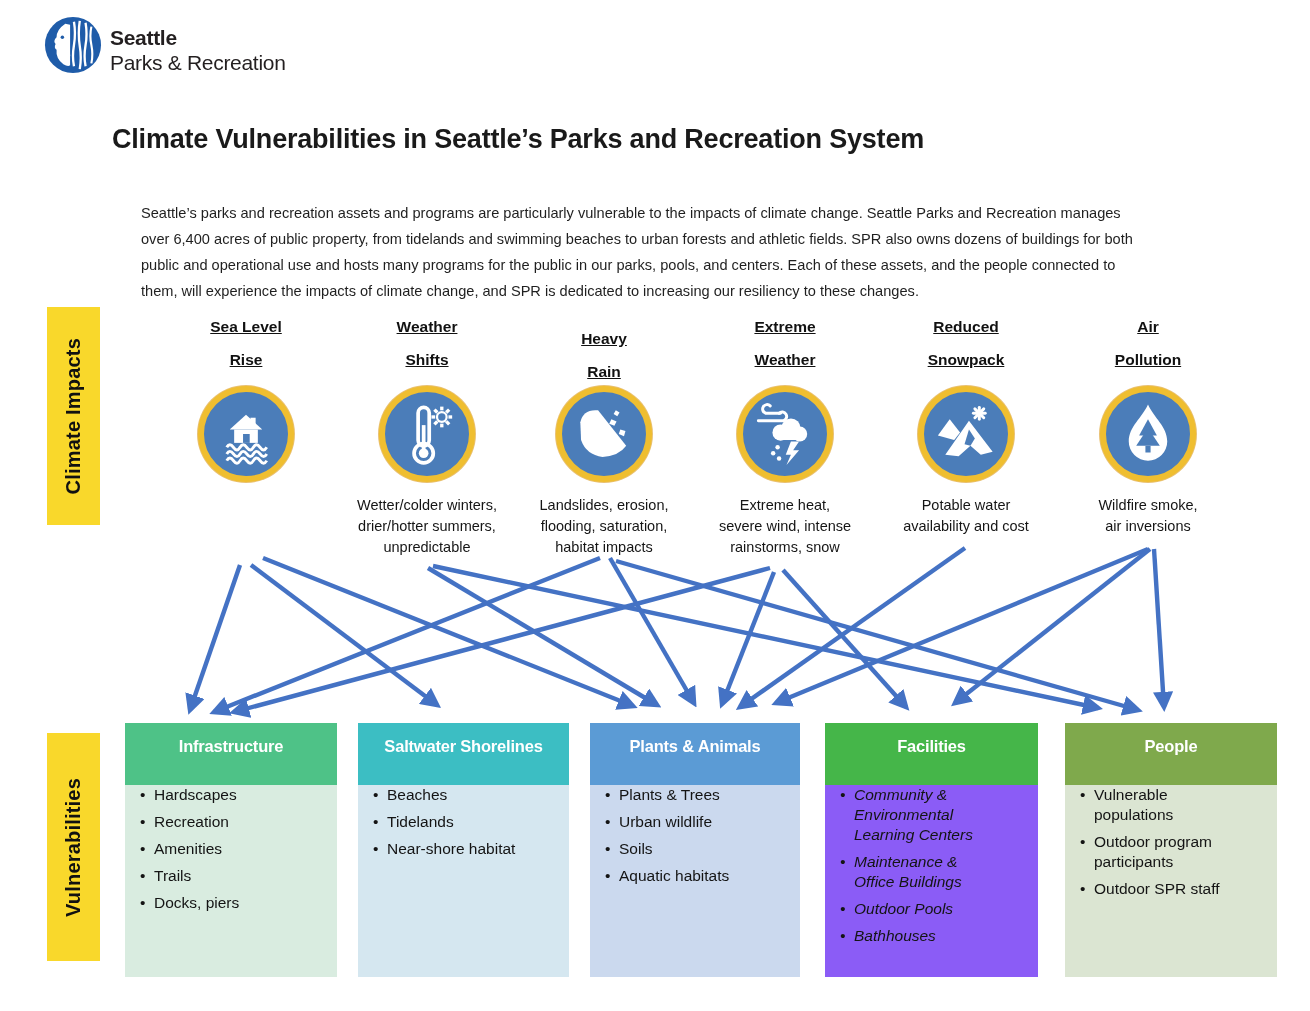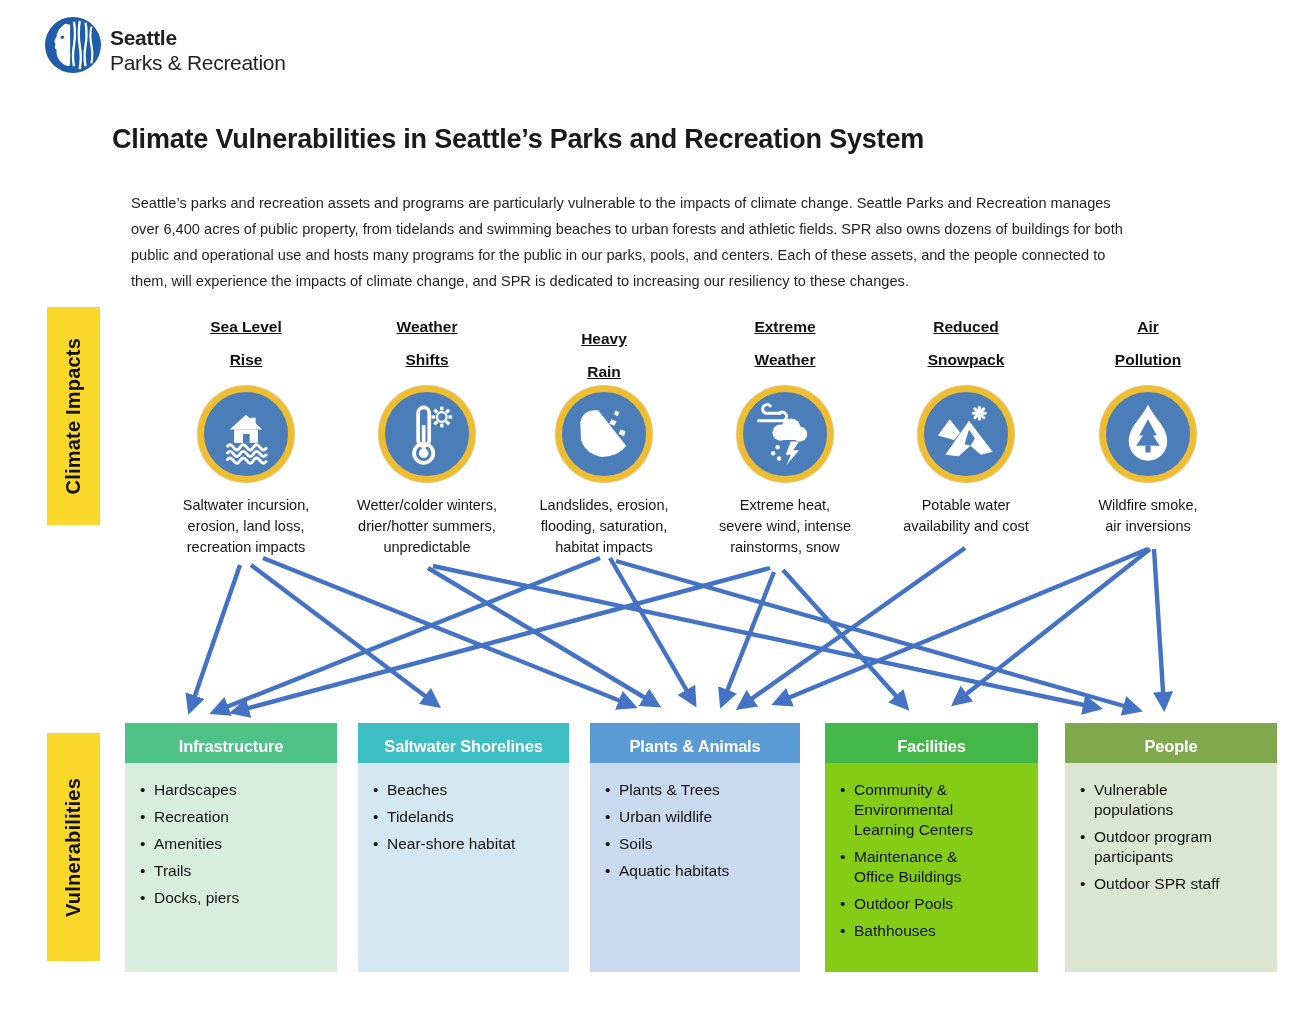--- a/index.html
+++ b/index.html
@@ -26,22 +26,22 @@
   .imp-name{font-size:15.5px;font-weight:bold;line-height:33px;white-space:pre-line;color:#111;text-decoration:underline;}
   .imp-icon{width:84px;height:84px;margin:10px auto 0 auto;background:#4B7DB9;border:6px solid #EFBE30;border-radius:50%;box-shadow:0 0 0 1px #e9c173;display:flex;align-items:center;justify-content:center;}
   .imp-icon svg{width:74px;height:74px;display:block;}
   .imp-desc{margin-top:13px;font-size:14.5px;line-height:21px;white-space:pre-line;color:#151515;}
 
   
   #arrows-layer{position:absolute;left:0;top:0;width:1310px;height:1011px;pointer-events:none;}
 
   
   .vbox{position:absolute;top:723px;height:238px;}
-  .vbox-head{height:40px;line-height:46px;text-align:center;color:#ffffff;font-size:16.5px;font-weight:bold;letter-spacing:-0.2px;}
-  .vbox-body{height:192px;padding:17px 8px 0 14px;box-sizing:content-box;}
+  .vbox-head{height:62px;line-height:46px;text-align:center;color:#ffffff;font-size:16.5px;font-weight:bold;letter-spacing:-0.2px;}
+  .vbox-body{height:192px;padding:0 8px 0 14px;box-sizing:content-box;}
   .vbox ul{margin:0;padding:0;list-style:none;}
   .vbox li{position:relative;padding-left:15px;font-size:15.5px;line-height:20px;margin-bottom:7px;white-space:pre-line;color:#141414;}
   .vbox li::before{content:"\2022";position:absolute;left:1px;top:0;}
 </style>
 </head>
 <body>
 
 <div id="page">
 
   <div class="logo-wrap">
@@ -55,21 +55,21 @@
       <path d="M49 11 q-2 10 0 19 q2 10 0 19" stroke="#ffffff" stroke-width="2.2" fill="none"></path>
       <path d="M15 38 q6 4 12 2" stroke="#ffffff" stroke-width="1.8" fill="none"></path>
     </svg>
   </div>
   <div class="brand">
     <div class="b1">Seattle</div>
     <div class="b2">Parks &amp; Recreation</div>
   </div>
 
   <h1 class="title" style="margin:0">Climate Vulnerabilities in Seattle’s Parks and Recreation System</h1>
-  <p class="intro" style="margin:3px">Seattle’s parks and recreation assets and programs are particularly vulnerable to the impacts of climate change. Seattle Parks and Recreation manages
+  <p class="intro" style="margin:13px">Seattle’s parks and recreation assets and programs are particularly vulnerable to the impacts of climate change. Seattle Parks and Recreation manages
 over 6,400 acres of public property, from tidelands and swimming beaches to urban forests and athletic fields. SPR also owns dozens of buildings for both
 public and operational use and hosts many programs for the public in our parks, pools, and centers. Each of these assets, and the people connected to
 them, will experience the impacts of climate change, and SPR is dedicated to increasing our resiliency to these changes.</p>
 
   <div class="side-label" id="impacts-label">
     <span>Climate Impacts</span>
   </div>
   <div class="side-label" id="vuln-label">
     <span>Vulnerabilities</span>
   </div>
@@ -81,23 +81,20 @@
       <svg viewBox="0 0 100 100">
         <rect x="56" y="28" width="7" height="12" fill="#fff"></rect>
         <polygon points="28,44 50,24 72,44" fill="#fff"></polygon>
         <rect x="34" y="44" width="32" height="18" fill="#fff"></rect>
         <rect x="46" y="50" width="9" height="12" fill="#4B7DB9"></rect>
         <path d="M24 68 q4 -7 9 0 t9 0 t9 0 t9 0 t9 0 t9 0" stroke="#fff" stroke-width="4" fill="none"></path>
         <path d="M24 77 q4 -7 9 0 t9 0 t9 0 t9 0 t9 0 t9 0" stroke="#fff" stroke-width="4" fill="none"></path>
         <path d="M24 86 q4 -7 9 0 t9 0 t9 0 t9 0 t9 0 t9 0" stroke="#fff" stroke-width="4" fill="none"></path>
       </svg>
     </div>
-    <div class="imp-desc">Saltwater incursion,
-erosion, land loss,
-recreation impacts</div>
   </div>
 
   <div class="impact" style="left:322px">
     <div class="imp-name">Weather
 Shifts</div>
     <div class="imp-icon">
       <svg viewBox="0 0 100 100">
         <rect x="38" y="14" width="15" height="52" rx="7.5" fill="none" stroke="#fff" stroke-width="5"></rect>
         <circle cx="45.5" cy="76" r="13" fill="none" stroke="#fff" stroke-width="5"></circle>
         <circle cx="45.5" cy="76" r="6.5" fill="#fff"></circle>
@@ -254,21 +251,21 @@
         <li>Plants &amp; Trees</li>
         <li>Urban wildlife</li>
         <li>Soils</li>
         <li>Aquatic habitats</li>
       </ul>
     </div>
   </div>
 
   <div class="vbox" style="left:825px;width:213px">
     <div class="vbox-head" style="background-color: rgb(69, 182, 73);">Facilities</div>
-    <div class="vbox-body" style="background-color: #84cc16;">
+    <div class="vbox-body" style="background-color: #8b5cf6; font-style: italic;">
       <ul>
         <li>Community &amp;
 Environmental
 Learning Centers</li>
         <li>Maintenance &amp;
 Office Buildings</li>
         <li>Outdoor Pools</li>
         <li>Bathhouses</li>
       </ul>
     </div>

